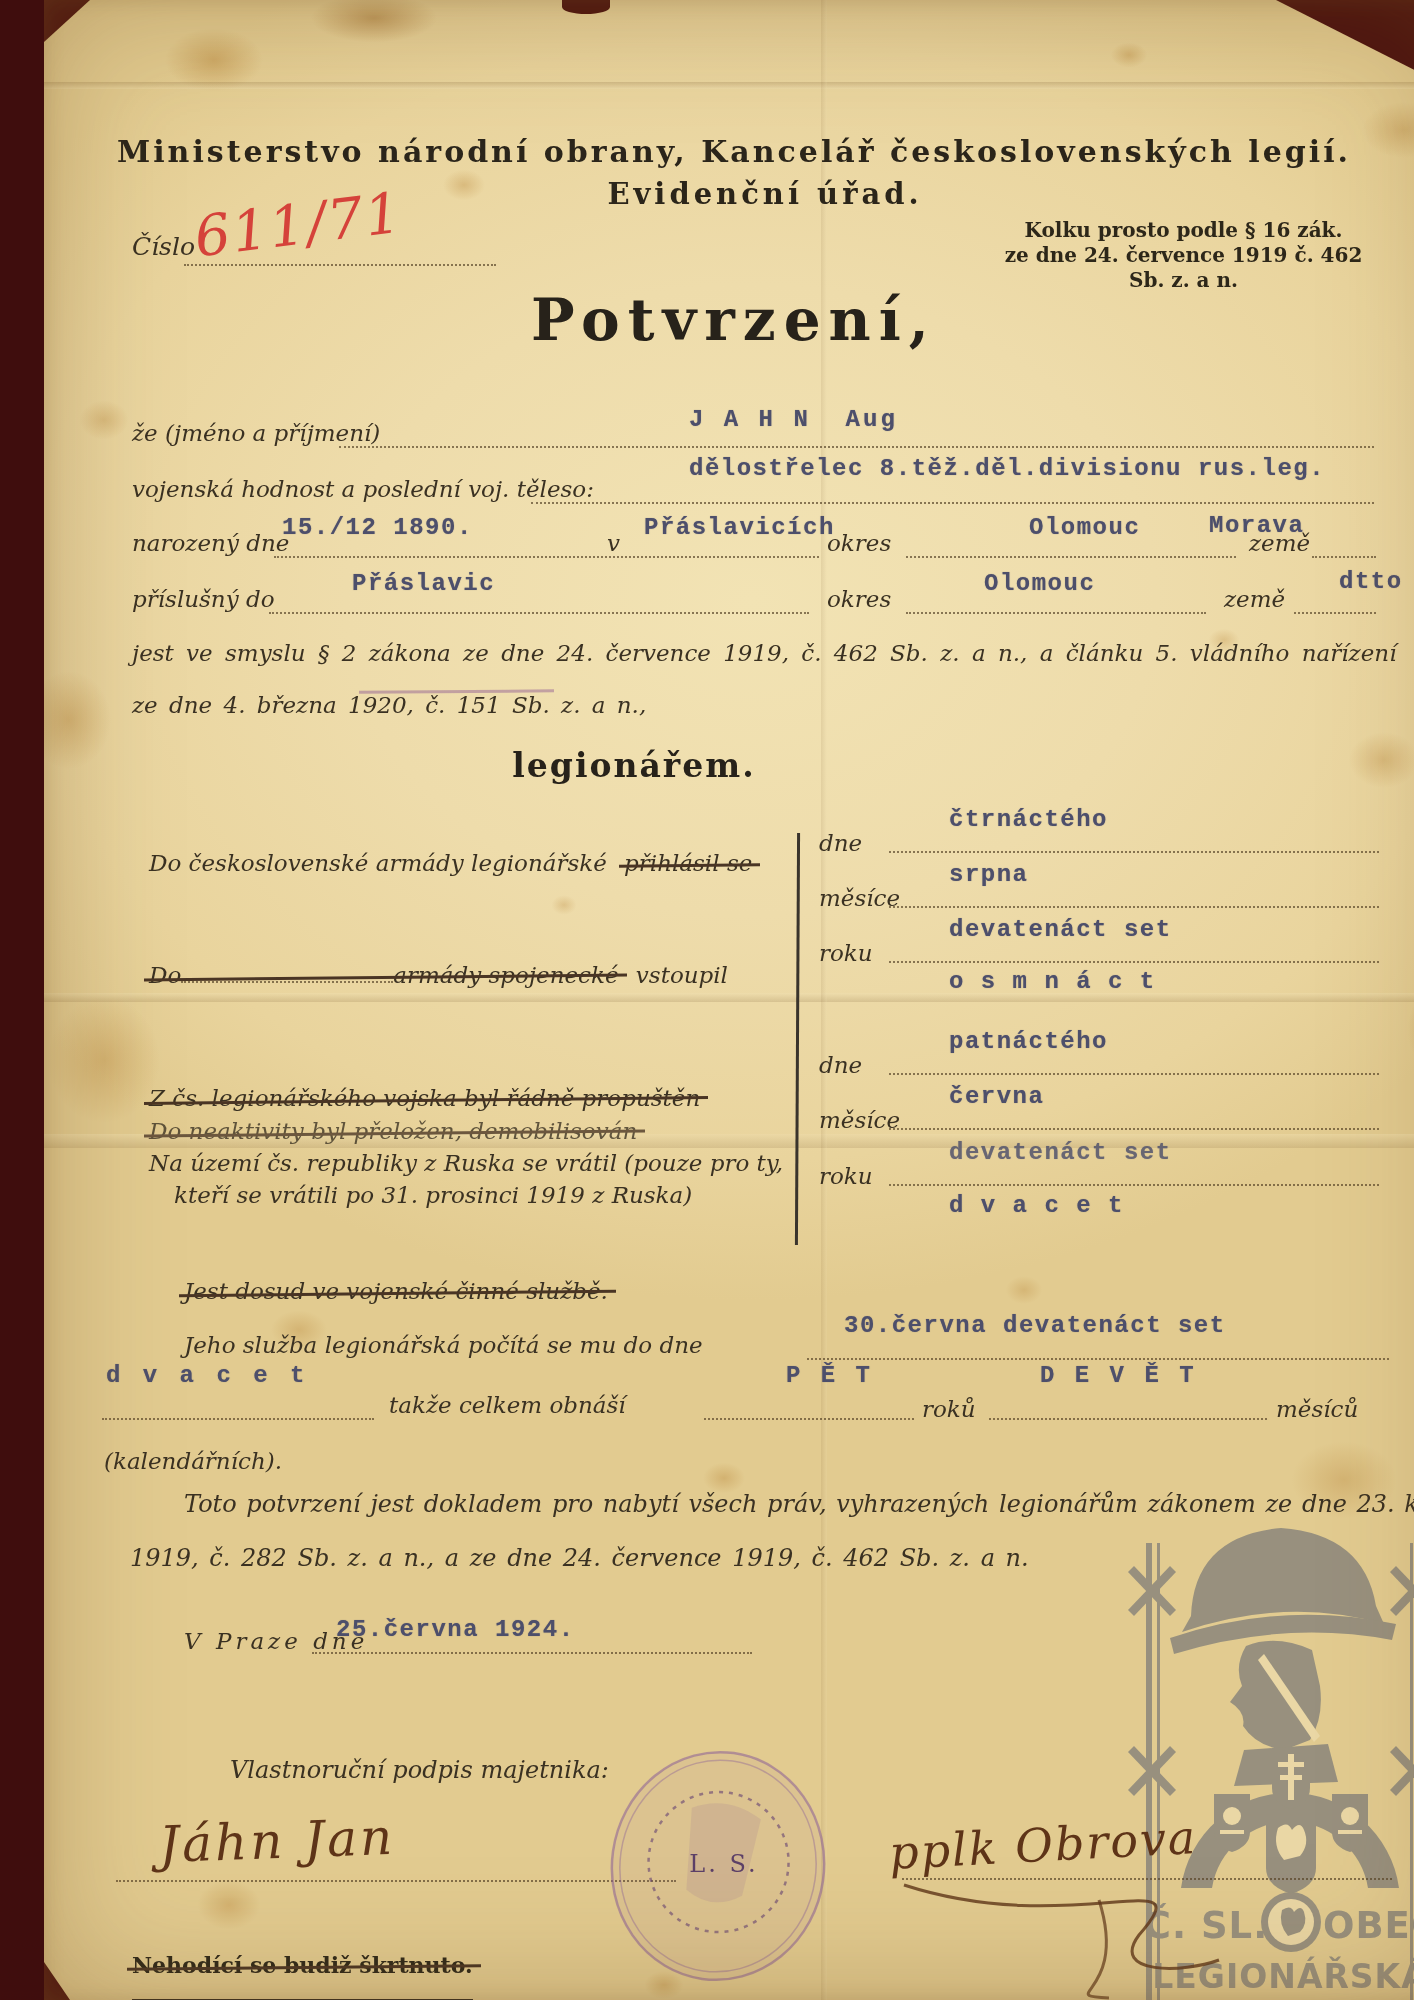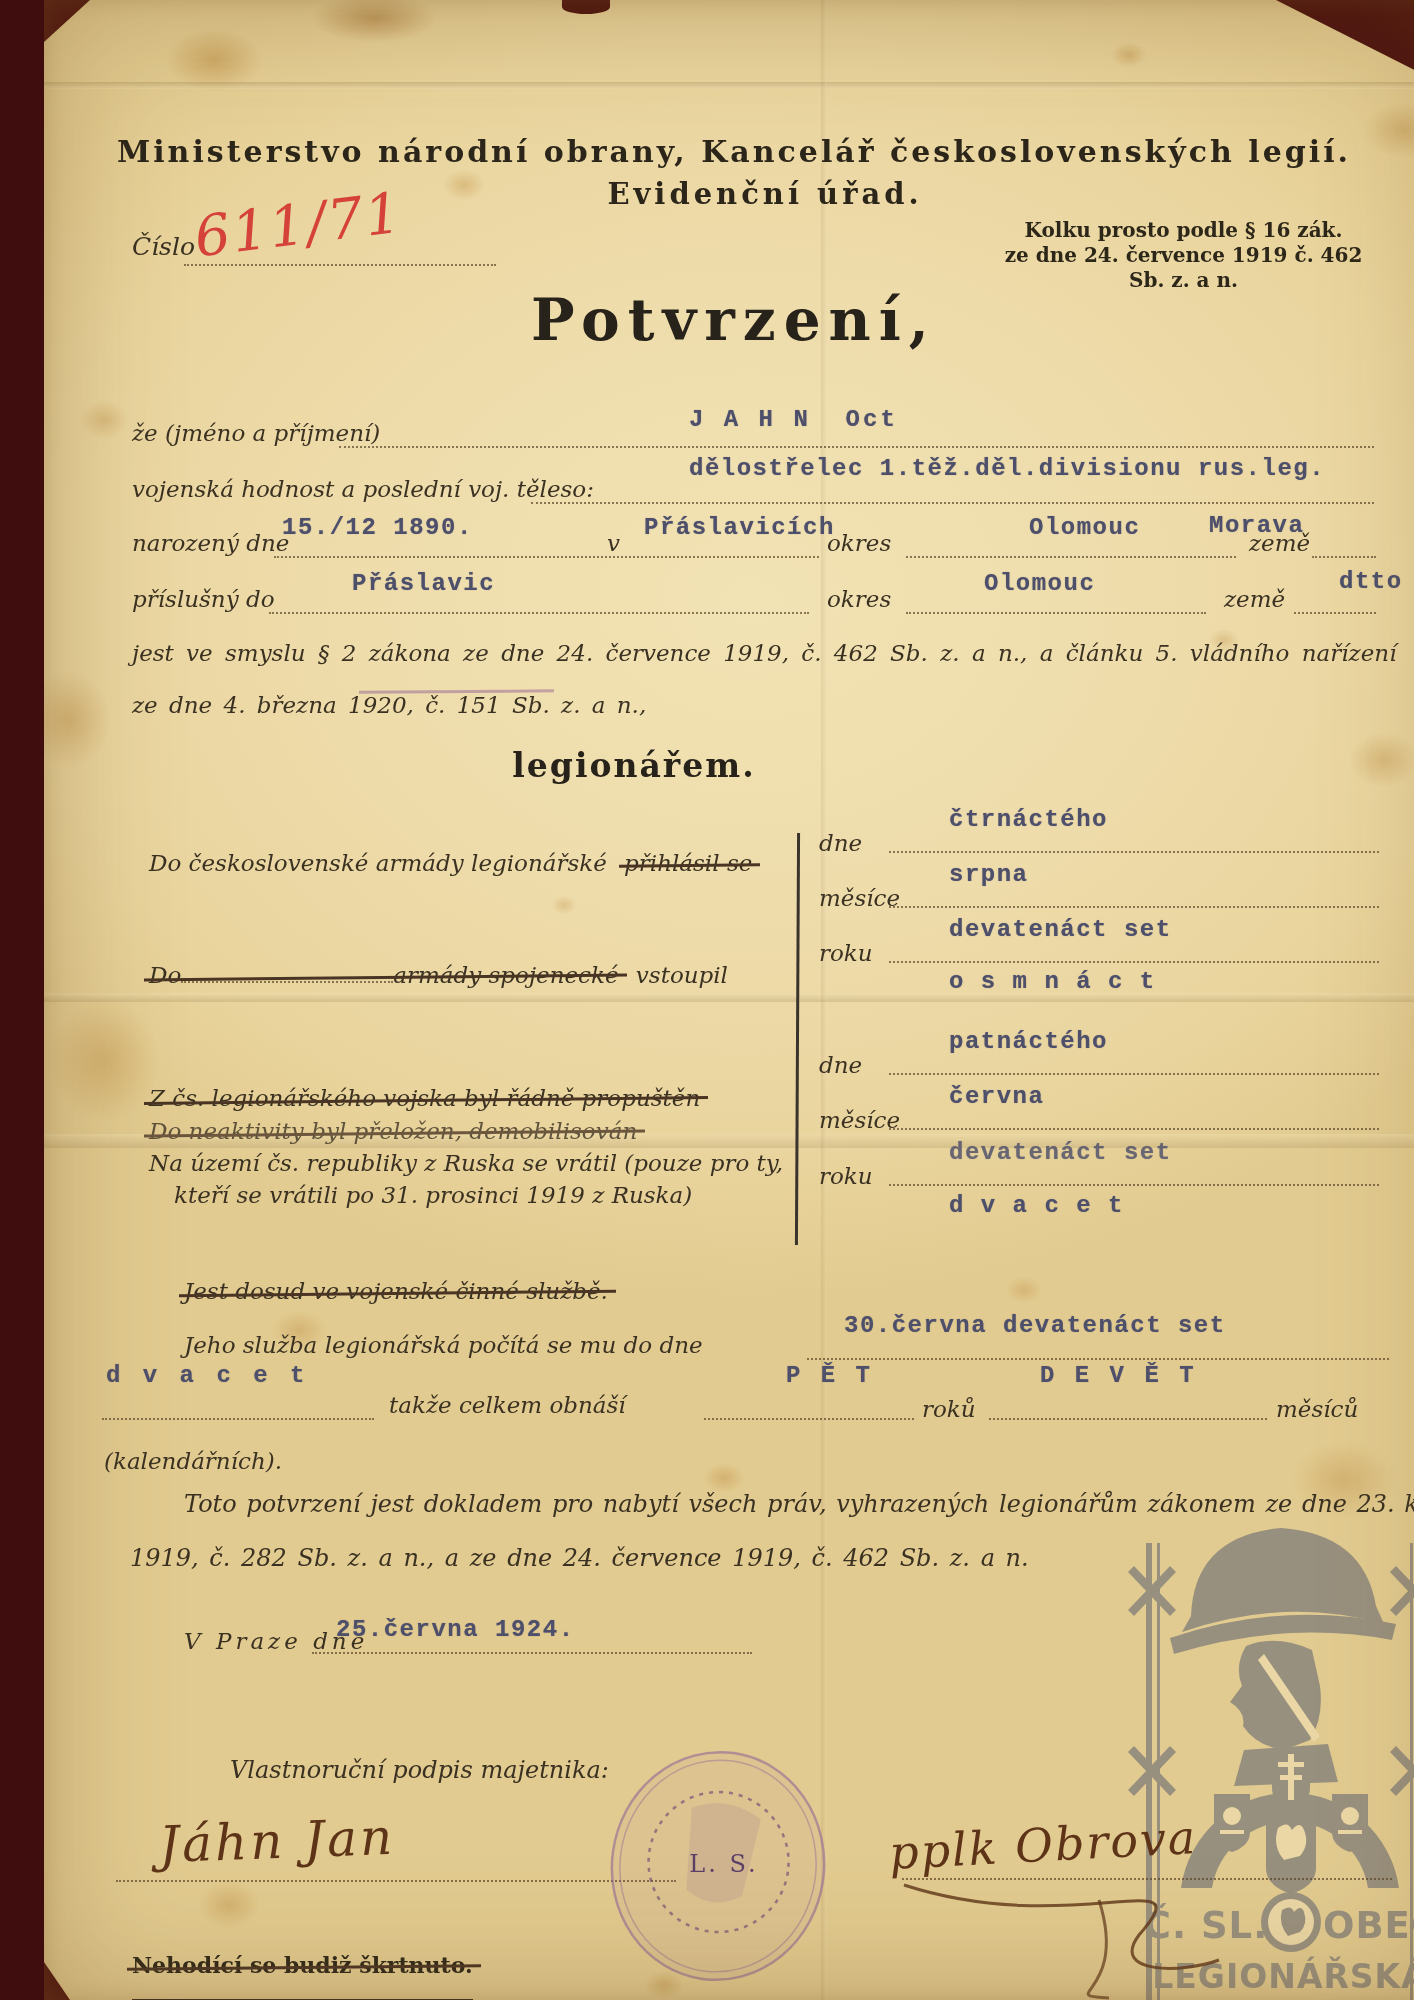--- a/index.html
+++ b/index.html
@@ -68,23 +68,23 @@
               font-size:20px;line-height:25px;color:#2d2719;">
     <span style="display:block;">Kolku prosto podle § 16 zák.</span>
     <span style="display:block;">ze dne 24. července 1919 č. 462</span>
     <span style="display:block;">Sb. z. a n.</span>
   </div>
 
   <div class="center-line" style="top:286px;font-weight:bold;font-size:58px;letter-spacing:8px;color:#27221a;">Potvrzení,</div>
 
   <div class="lbl" style="left:88px;top:420px;">že (jméno a příjmení)</div>
   <div class="dot" style="left:295px;top:446px;width:1035px;"></div>
-  <div class="typ" style="left:645px;top:406px;letter-spacing:3px;">J A H N  Oct</div>
-
-  <div class="typ" style="left:645px;top:455px;">dělostřelec 1.těž.děl.divisionu rus.leg.</div>
+  <div class="typ" style="left:645px;top:406px;letter-spacing:3px;">J A H N  Aug</div>
+
+  <div class="typ" style="left:645px;top:455px;">dělostřelec 8.těž.děl.divisionu rus.leg.</div>
   <div class="lbl" style="left:88px;top:476px;">vojenská hodnost a poslední voj. těleso:</div>
   <div class="dot" style="left:487px;top:502px;width:843px;"></div>
 
   <div class="typ" style="left:238px;top:514px;">15./12 1890.</div>
   <div class="typ" style="left:600px;top:514px;">Přáslavicích</div>
   <div class="typ" style="left:985px;top:514px;">Olomouc</div>
   <div class="typ" style="left:1165px;top:512px;">Morava</div>
   <div class="lbl" style="left:88px;top:530px;">narozený dne</div>
   <div class="lbl" style="left:563px;top:530px;">v</div>
   <div class="lbl" style="left:783px;top:530px;">okres</div>

